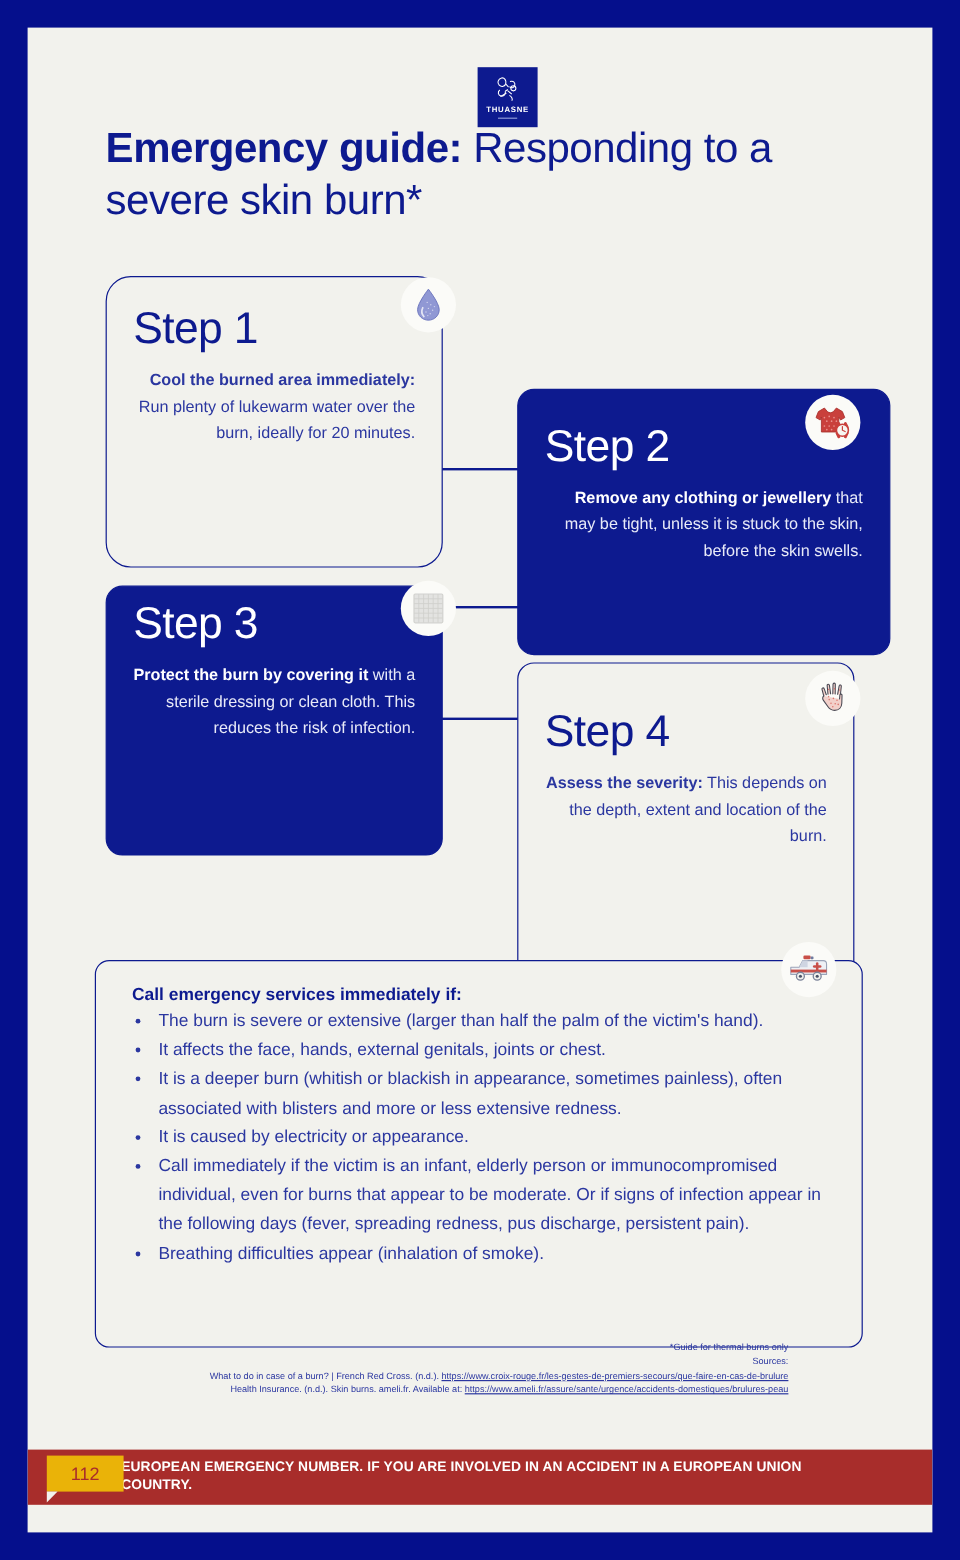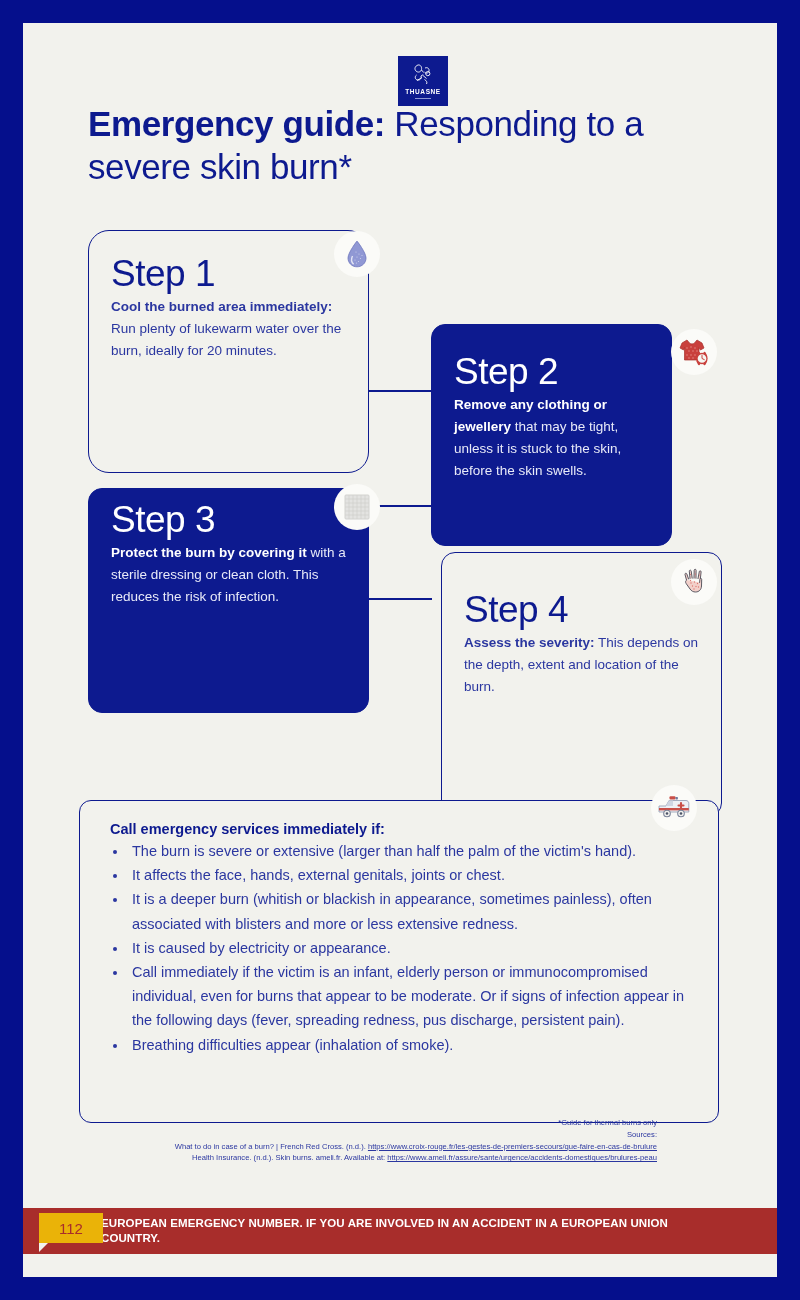--- a/index.html
+++ b/index.html
@@ -81,31 +81,32 @@
     font-weight: 400;
     letter-spacing: -0.5px;
     line-height: 1;
     margin: 0;
   }
   .card.light .step-label { color: #0d1a8f; }
   .card.dark  .step-label { color: #ffffff; }
   .card .step-body {
     font-size: 13.5px;
     line-height: 1.62;
-    margin-top: 4px;
+    margin-top: 14px;
+    text-align: right;
   }
   .card.light .step-body { color: #2b37a0; }
   .card.dark  .step-body { color: #e8eaf8; }
   .card .step-body b { font-weight: 700; }
   .card.dark .step-body b { color: #ffffff; }
 
   #card1 { left: 65px;  top: 207px; width: 281px; height: 243px; padding: 24px 22px 0 22px; border-radius: 21px; }
-  #card2 { left: 408px; top: 301px; width: 241px; height: 222px; padding: 28px 22px 0 22px; }
+  #card2 { left: 408px; top: 301px; width: 311px; height: 222px; padding: 28px 22px 0 22px; }
   #card3 { left: 65px;  top: 465px; width: 281px; height: 225px; padding: 12px 22px 0 22px; }
-  #card4 { left: 418px; top: 529px; width: 281px; height: 265px; padding: 38px 22px 0 22px; }
+  #card4 { left: 408px; top: 529px; width: 281px; height: 265px; padding: 38px 22px 0 22px; }
 
   
   .connector {
     position: absolute;
     background: #0d1a8f;
     height: 1.6px;
   }
   #conn1 { left: 345px; top: 367px; width: 64px; }
   #conn2 { left: 345px; top: 482px; width: 64px; }
   #conn3 { left: 345px; top: 575px; width: 64px; }

